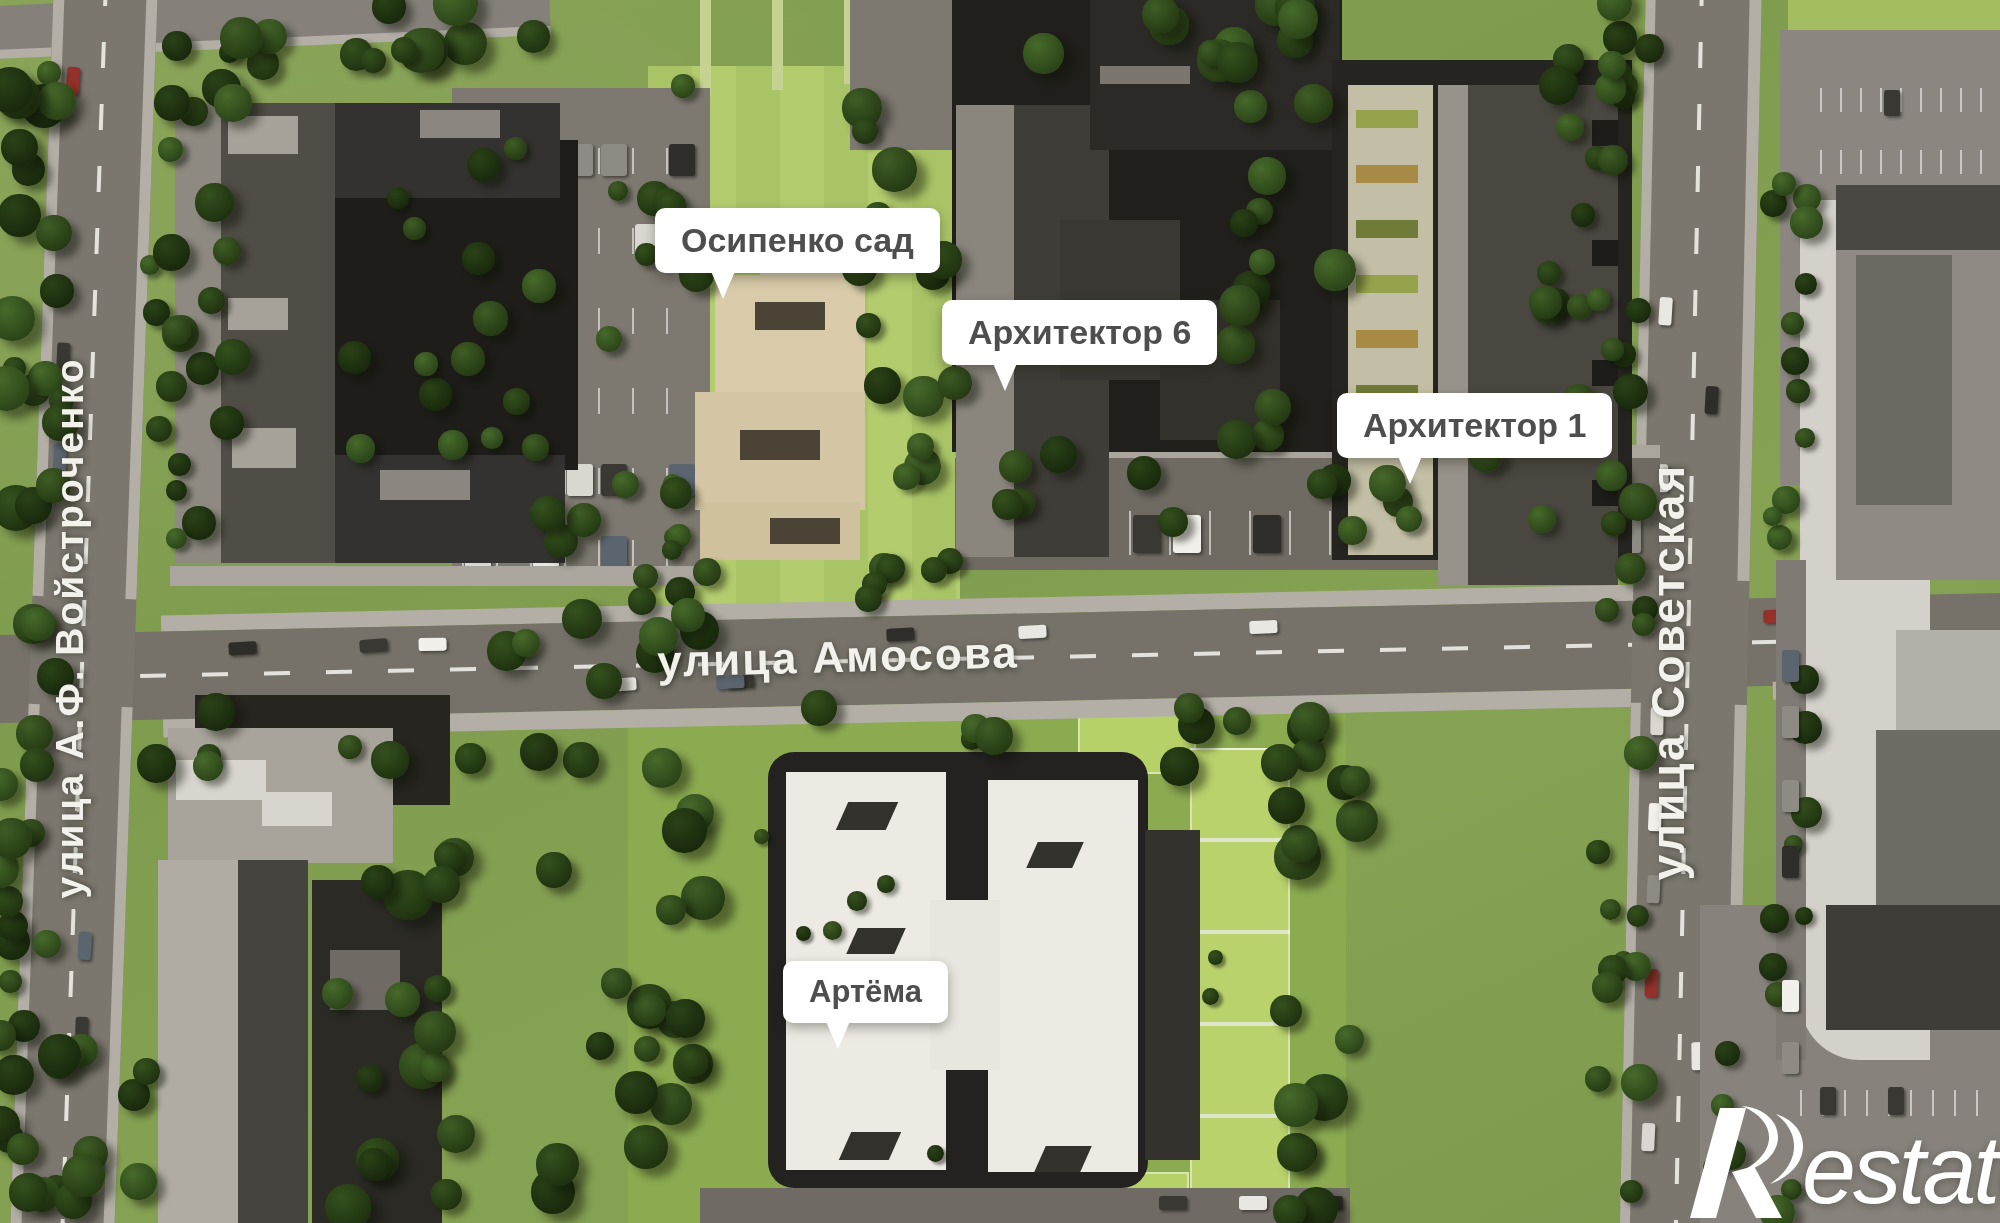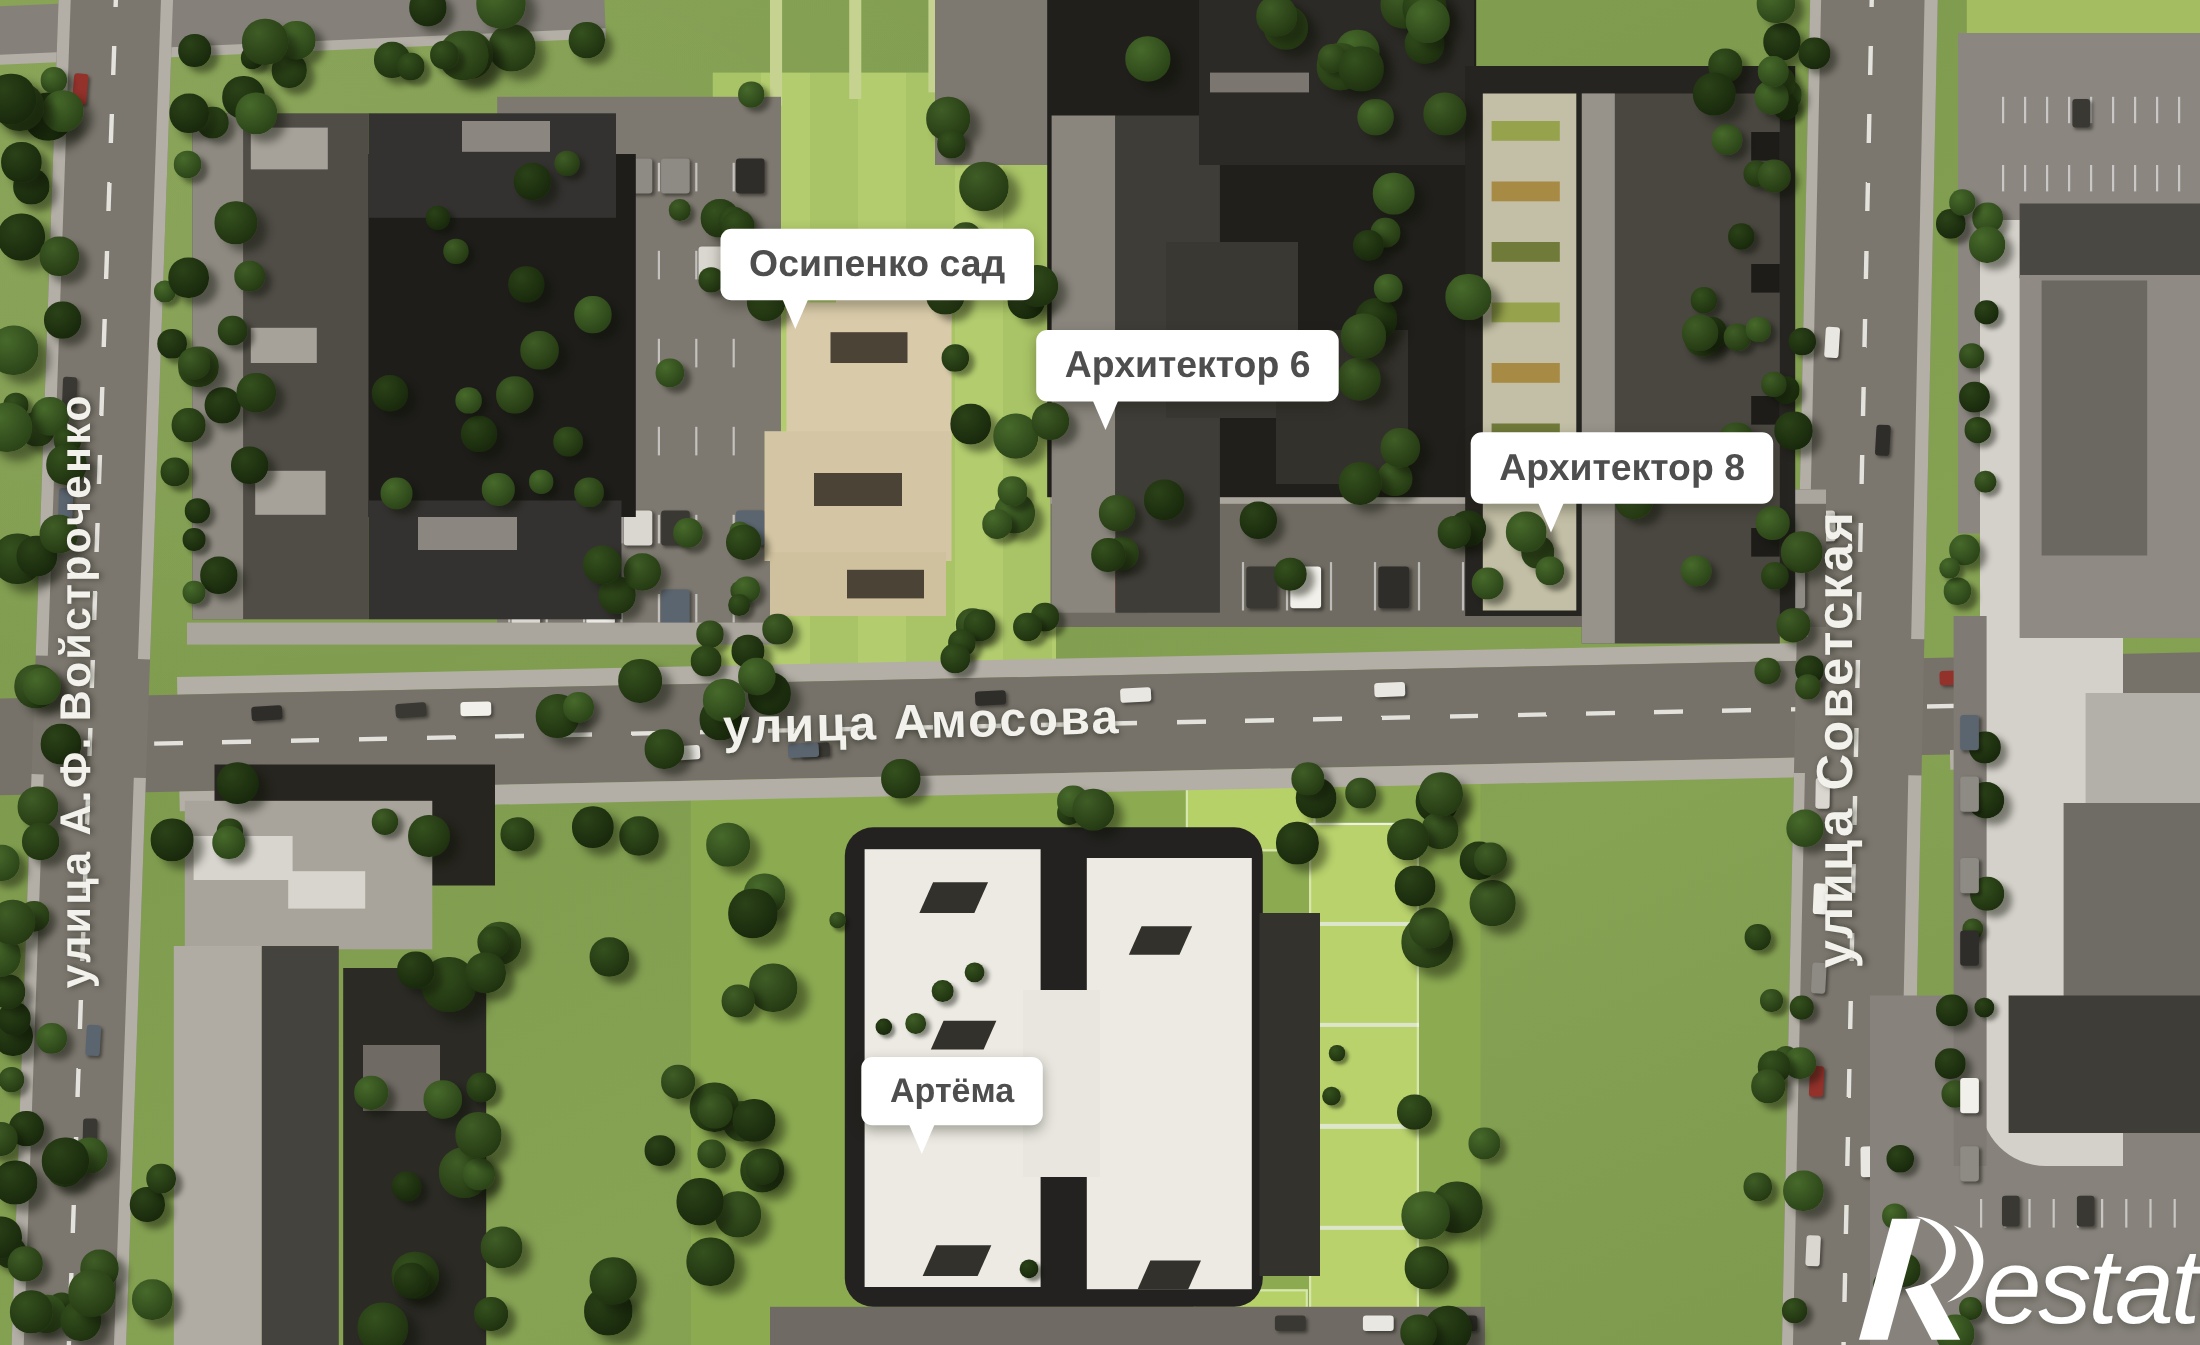--- a/index.html
+++ b/index.html
@@ -687,21 +687,21 @@
       <div class="tree" style="left: 877px; top: 875px; width: 18px; height: 18px; background: radial-gradient(circle at 35% 30%, rgb(53, 81, 30), rgb(31, 50, 16) 75%); box-shadow: rgba(14, 18, 6, 0.45) 4px 3px 4px;"></div>
       <div class="tree" style="left: 1202px; top: 988px; width: 17px; height: 17px; background: radial-gradient(circle at 35% 30%, rgb(53, 81, 30), rgb(31, 50, 16) 75%); box-shadow: rgba(14, 18, 6, 0.45) 4px 3px 3px;"></div>
     </div>
 
   <div class="street" style="left:70px;top:628px;font-size:39px;transform:translate(-50%,-50%) rotate(-90deg);">улица А.Ф. Войстроченко</div>
   <div class="street" style="left:838px;top:657px;font-size:44px;transform:translate(-50%,-50%) rotate(-1.5deg);">улица Амосова</div>
   <div class="street" style="left:1668px;top:672px;font-size:46px;transform:translate(-50%,-50%) rotate(-90deg);">улица Советская</div>
 
   <div class="bubble" style="left:655px;top:208px;--tl:55px;">Осипенко сад</div>
   <div class="bubble" style="left:942px;top:300px;--tl:50px;">Архитектор 6</div>
-  <div class="bubble" style="left:1337px;top:393px;--tl:60px;">Архитектор 8</div>
+  <div class="bubble" style="left:1337px;top:393px;--tl:60px;">Архитектор 1</div>
   <div class="bubble" style="left:783px;top:961px;--tl:42px;font-size:31px;">Артёма</div>
 
   <div class="logo">
     <svg width="134" height="124" viewBox="0 0 134 124">
       <g fill="#ffffff">
         <path d="M36 12 L62 12 L32 122 L6 122 Z"></path>
         <path d="M48 76 L70 70 L98 122 L72 122 Z"></path>
         <path d="M58 10 C 104 14 110 66 52 78 C 94 60 96 26 58 10 Z"></path>
         <path d="M92 18 C 130 30 128 74 86 88 C 116 68 118 38 92 18 Z"></path>
       </g>

